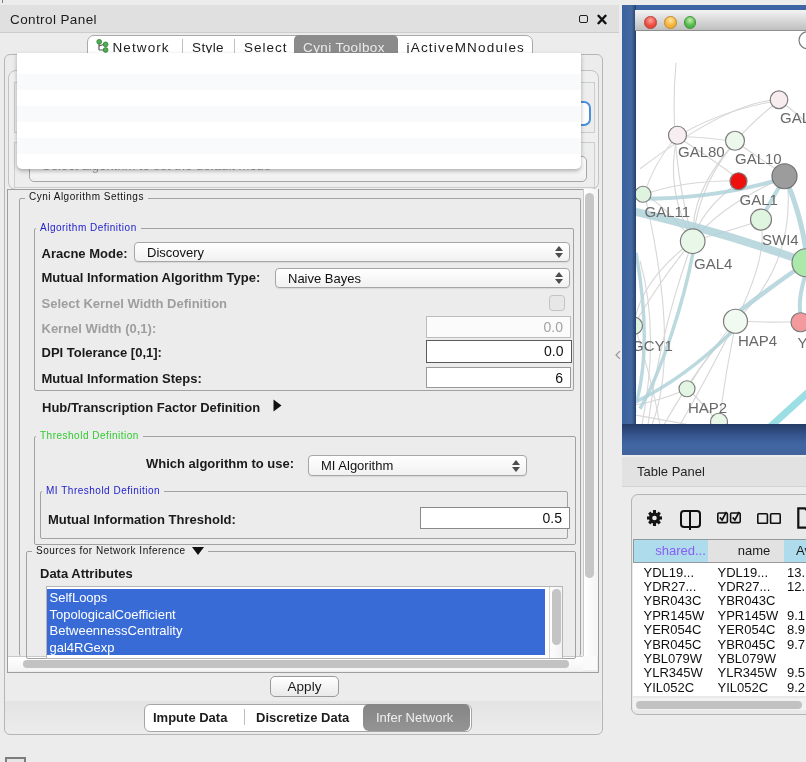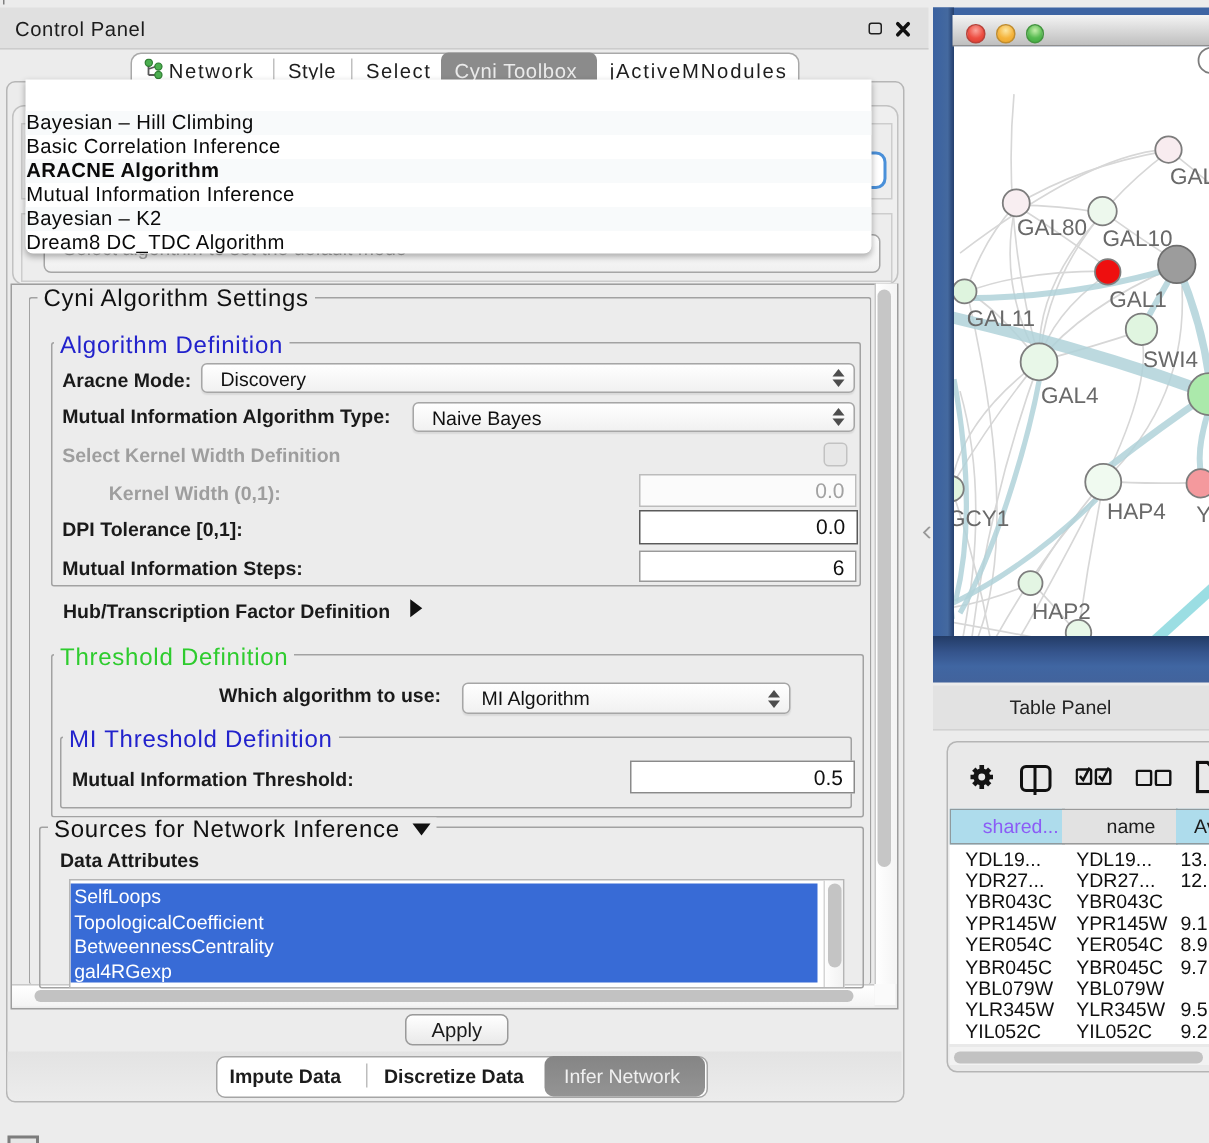--- a/index.html
+++ b/index.html
@@ -7,21 +7,21 @@
   .abs{position:absolute;}
   .lbl{position:absolute;font-size:13px;font-weight:bold;color:#1a1a1a;white-space:nowrap;}
   .dis{color:#9e9e9e;}
   .combo{position:absolute;background:linear-gradient(#ffffff,#f1f1f1);border:1px solid #a6a6a6;border-radius:4px;box-shadow:0 1px 1px rgba(0,0,0,0.08);}
   .combo .ctext{position:absolute;left:12px;top:2px;font-size:13px;color:#111;}
   .spin{position:absolute;right:7px;top:50%;margin-top:-6px;width:8px;height:12px;}
   .spin:before{content:"";position:absolute;left:1px;top:0;border-left:4px solid transparent;border-right:4px solid transparent;border-bottom:5px solid #4d4d4d;}
   .spin:after{content:"";position:absolute;left:1px;bottom:0;border-left:4px solid transparent;border-right:4px solid transparent;border-top:5px solid #4d4d4d;}
   .field{position:absolute;background:#fff;border:1px solid #9a9a9a;font-size:14px;color:#111;text-align:right;padding:0 7px 0 0;line-height:20px;}
   .grp{position:absolute;border:1px solid #a2a2a2;border-radius:2px;}
-  .gtitle{position:absolute;background:#ececec;padding:0 4px;font-size:16px;letter-spacing:0.5px;white-space:nowrap;}
+  .gtitle{position:absolute;background:#ececec;padding:0 4px;font-size:10px;letter-spacing:0.5px;white-space:nowrap;}
 </style>
 </head>
 <body>
 
 <div class="abs" style="left:1.9px;top:0;width:1.2px;height:2.5px;background:#808080;"></div>
 <div class="abs" style="left:0;top:5px;width:619px;height:26.5px;background:#e0e0e0;border-bottom:1px solid #cccccc;"></div>
 <div class="abs" style="left:10px;top:11.5px;font-size:13.5px;letter-spacing:0.4px;color:#1c1c1c;">Control Panel</div>
 <div class="abs" style="left:579px;top:14.5px;width:7px;height:6.5px;border:1.9px solid #1f1f1f;border-radius:2px;"></div>
 <svg class="abs" style="left:596.5px;top:14px;" width="10" height="11" viewBox="0 0 10 11">
     <path d="M1.5 1.8 L8.5 9.2 M8.5 1.8 L1.5 9.2" stroke="#111" stroke-width="2.4" stroke-linecap="round"></path>
@@ -79,21 +79,21 @@
       <div class="ctext">Discovery</div>
       <div class="spin"></div>
     </div>
   <div class="lbl" style="left:41.5px;top:269.5px;">Mutual Information Algorithm Type:</div>
   <div class="combo" style="left:275px;top:268px;width:293px;height:18px;">
       <div class="ctext">Naive Bayes</div>
       <div class="spin"></div>
     </div>
   <div class="lbl dis" style="left:41.5px;top:295.5px;">Select Kernel Width Definition</div>
   <div class="abs" style="left:549px;top:295px;width:14px;height:13.5px;background:#e7e7e7;border:1px solid #c2c2c2;border-radius:3.5px;"></div>
-  <div class="lbl dis" style="left:41.5px;top:320.5px;margin-left:31px;">Kernel Width (0,1):</div>
+  <div class="lbl dis" style="left:41.5px;top:320.5px;">Kernel Width (0,1):</div>
   <div class="field" style="left:426px;top:315.5px;width:136px;height:20px;border-color:#bcbcbc;color:#a2a2a2;background:#fbfbfb;">0.0</div>
   <div class="lbl" style="left:41.5px;top:344.5px;">DPI Tolerance [0,1]:</div>
   <div class="field" style="left:425.5px;top:340px;width:137px;height:21px;border:1.5px solid #5a5a5a;line-height:21px;">0.0</div>
   <div class="lbl" style="left:41.5px;top:370.5px;">Mutual Information Steps:</div>
   <div class="field" style="left:426px;top:366.5px;width:136px;height:19px;">6</div>
 
   <div class="lbl" style="left:42px;top:399.5px;">Hub/Transcription Factor Definition</div>
   <svg class="abs" style="left:272px;top:399px;" width="11" height="13" viewBox="0 0 11 13">
       <path d="M1.5 0.5 L9.5 6.5 L1.5 12.5 Z" fill="#111"></path>
     </svg>
@@ -131,21 +131,20 @@
   <div class="abs" style="left:243.5px;top:709px;width:1px;height:16px;background:#bdbdbd;"></div>
   <div class="abs" style="left:153px;top:710px;font-size:13px;font-weight:bold;color:#1c1c1c;">Impute Data</div>
   <div class="abs" style="left:256px;top:710px;font-size:13px;font-weight:bold;color:#1c1c1c;">Discretize Data</div>
   <div class="abs" style="left:376px;top:710px;font-size:13px;color:#f0f0f0;">Infer Network</div>
 </div>
 
 <div id="overlay" class="abs" style="left:17px;top:53px;width:564px;height:116px;background:#ffffff;border-radius:0 0 5px 5px;box-shadow:0 2px 4px rgba(0,0,0,0.30);z-index:40;overflow:hidden;">
   <div style="position:absolute;left:0;top:21px;width:564px;height:16px;background:#f8fafb;"></div>
   <div style="position:absolute;left:0;top:53px;width:564px;height:16px;background:#f8fafb;"></div>
   <div style="position:absolute;left:0;top:85px;width:564px;height:16px;background:#f8fafb;"></div>
-  <div style="position:absolute;left:0.5px;top:21px;font-size:13.5px;letter-spacing:0.25px;color:#0a0a0a;line-height:16px;">Bayesian – Hill Climbing<br>Basic Correlation Inference<br><b>ARACNE Algorithm</b><br>Mutual Information Inference<br>Bayesian – K2<br>Dream8 DC_TDC Algorithm</div>
 </div>
 
 <div id="netwin">
 
   <div class="abs" style="left:622px;top:5px;width:184px;height:26px;background:#3d64a3;"></div>
   <div class="abs" style="left:622px;top:5px;width:14px;height:419px;background:linear-gradient(90deg,#3a61a0 0%,#44699f 70%,#2c4878 93%,#24406d 100%);"></div>
   <div class="abs" style="left:622px;top:424px;width:184px;height:31px;background:linear-gradient(#233c66 0%,#35548c 35%,#4066a2 65%,#42639c 100%);"></div>
 
   <div class="abs" style="left:635px;top:9.5px;width:171px;height:20.5px;background:linear-gradient(#f4f4f4,#bfbfbf);border-bottom:1px solid #8f8f8f;"></div>
   <div class="abs" style="left:644px;top:16px;width:10.5px;height:10.5px;border-radius:50%;background:radial-gradient(circle at 50% 30%,#fba49c 0%,#ed4e42 55%,#d93b30 100%);border:0.5px solid #b8423a;"></div>
@@ -232,21 +231,21 @@
         <text x="738" y="345.5">HAP4</text>
         <text x="797.5" y="347">YJ</text>
         <text x="688" y="412">HAP2</text>
       </g>
     </svg>
   </div>
 </div>
 
 <div id="tablepanel">
   <div class="abs" style="left:622px;top:457px;width:184px;height:29px;background:#e2e2e2;border-bottom:1px solid #d2d2d2;"></div>
-  <div class="abs" style="left:637px;top:464px;font-size:13px;color:#242424;margin-left:36px;">Table Panel</div>
+  <div class="abs" style="left:637px;top:464px;font-size:13px;color:#242424;">Table Panel</div>
 
   <div class="abs" style="left:631px;top:494px;width:200px;height:219px;background:#e9e9e9;border:1px solid #b5b5b5;border-radius:7px;"></div>
 
   <svg class="abs" style="left:645px;top:508px;" width="19" height="20" viewBox="0 0 19 20">
     <g stroke="#141414" stroke-width="3.1">
       <line x1="9.5" y1="2" x2="9.5" y2="18"></line>
       <line x1="2" y1="10" x2="17" y2="10"></line>
       <line x1="4.2" y1="4.7" x2="14.8" y2="15.3"></line>
       <line x1="14.8" y1="4.7" x2="4.2" y2="15.3"></line>
     </g>

